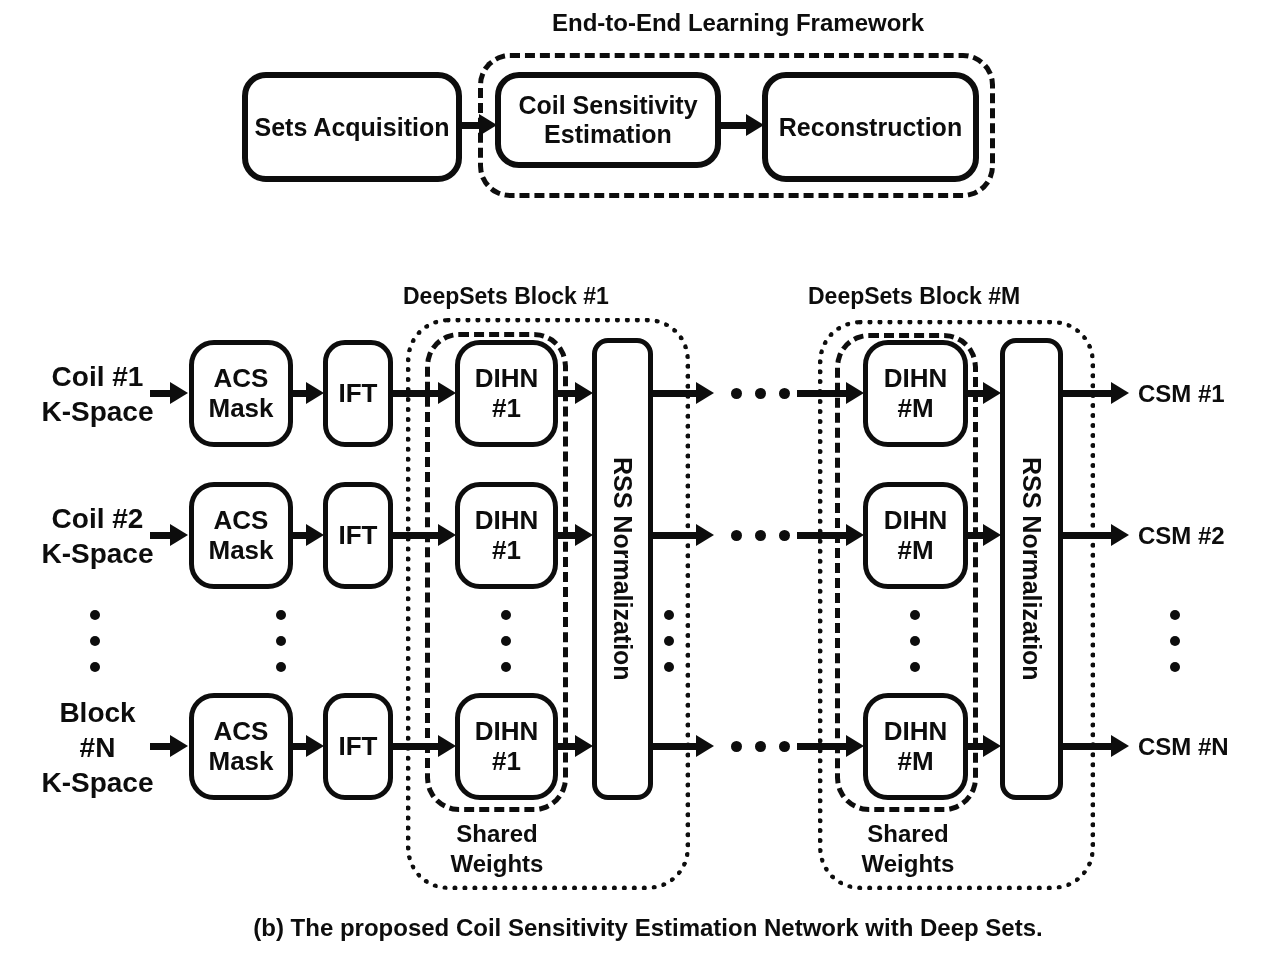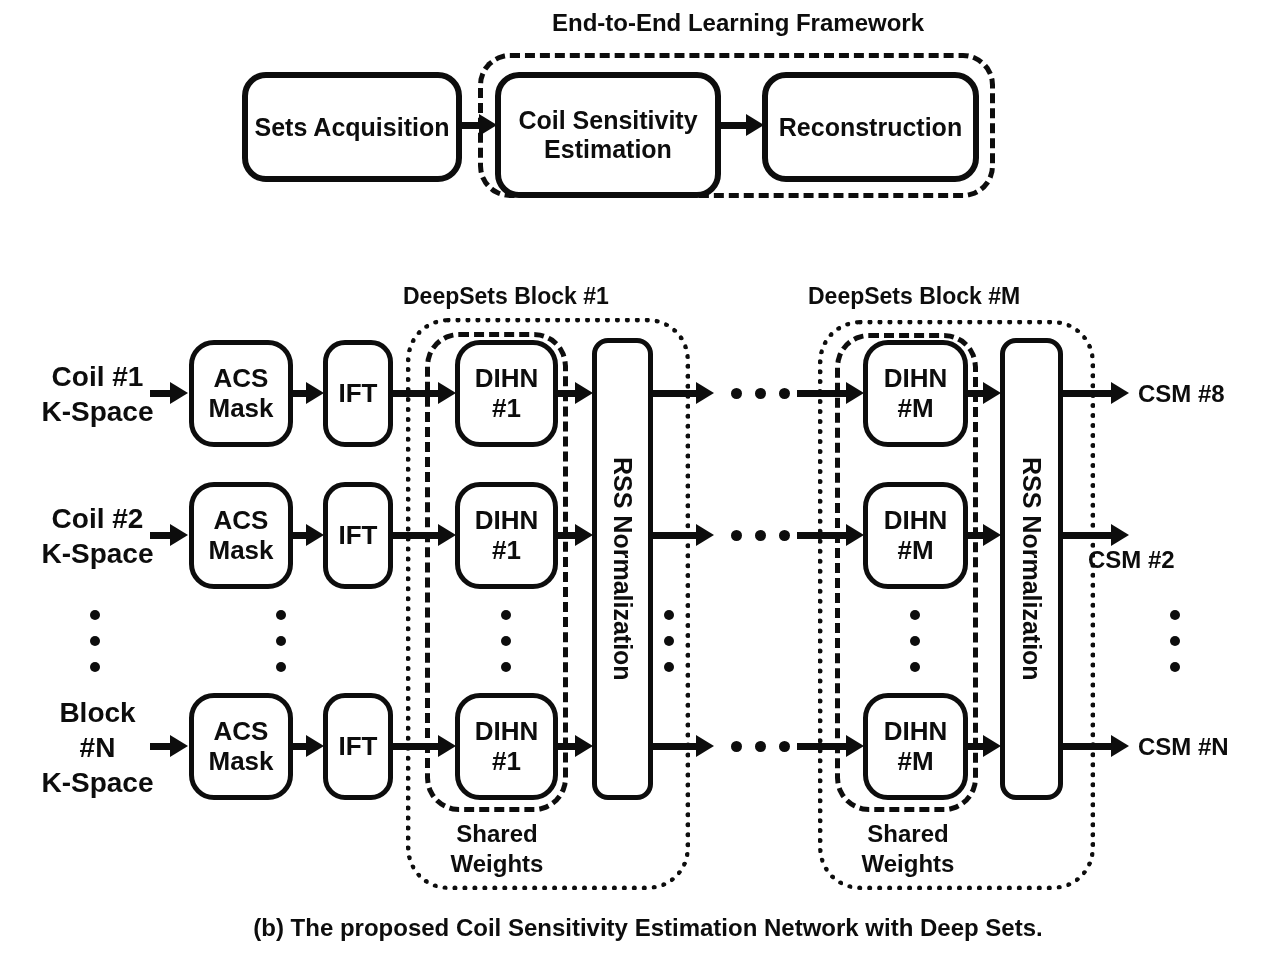--- a/index.html
+++ b/index.html
@@ -46,21 +46,21 @@
 
   <div class="frame-dashed" style="left:478px;top:53px;width:517px;height:145px;"></div>
 
   <div class="box boxA" style="left:242px;top:72px;width:220px;height:110px;">Sets Acquisition</div>
 
   <div class="arrow" style="left:460px;top:114px;width:37px;">
     <i class="shaft"></i>
       <i class="head"></i>
   </div>
 
-  <div class="box boxA" style="left:495px;top:72px;width:226px;height:126px;">Coil Sensitivity
+  <div class="box boxA" style="left:495px;top:72px;width:226px;height:96px;">Coil Sensitivity
 Estimation</div>
 
   <div class="arrow" style="left:719px;top:114px;width:45px;">
     <i class="shaft"></i>
       <i class="head"></i>
   </div>
 
   <div class="box boxA" style="left:762px;top:72px;width:217px;height:110px;">Reconstruction</div>
 
 </div>
@@ -123,21 +123,21 @@
 <div class="box b-node" style="left:863px;top:340px;width:105px;height:107px;">DIHN
 #M</div>
 <div class="arrow" style="left:967px;top:382px;width:34px;">
     <i class="shaft"></i>
     <i class="head"></i>
   </div>
 <div class="arrow" style="left:1062px;top:382px;width:67px;">
     <i class="shaft"></i>
     <i class="head"></i>
   </div>
-<div class="csmlabel" style="left:1138px;top:378px;width:120px;height:32px;">CSM #8</div>
+<div class="csmlabel" style="left:1138px;top:378px;width:120px;height:32px;">CSM #1</div>
 
 <div class="rowlabel" style="left:40px;top:504px;width:115px;height:64px;">Coil #2
 K-Space</div>
 <div class="arrow" style="left:150px;top:524px;width:38px;">
     <i class="shaft"></i>
     <i class="head"></i>
   </div>
 <div class="box b-node" style="left:189px;top:482px;width:104px;height:107px;">ACS
 Mask</div>
 <div class="arrow" style="left:292px;top:524px;width:32px;">
@@ -171,21 +171,21 @@
 <div class="box b-node" style="left:863px;top:482px;width:105px;height:107px;">DIHN
 #M</div>
 <div class="arrow" style="left:967px;top:524px;width:34px;">
     <i class="shaft"></i>
     <i class="head"></i>
   </div>
 <div class="arrow" style="left:1062px;top:524px;width:67px;">
     <i class="shaft"></i>
     <i class="head"></i>
   </div>
-<div class="csmlabel" style="left:1088px;top:520px;width:120px;height:32px;margin-top:24px;">CSM #2</div>
+<div class="csmlabel" style="left:1138px;top:520px;width:120px;height:32px;">CSM #2</div>
 
 <div class="vdots" style="left:90px;top:610px;">
     <i></i>
     <i></i>
     <i></i>
   </div>
 <div class="vdots" style="left:276px;top:610px;">
     <i></i>
     <i></i>
     <i></i>

